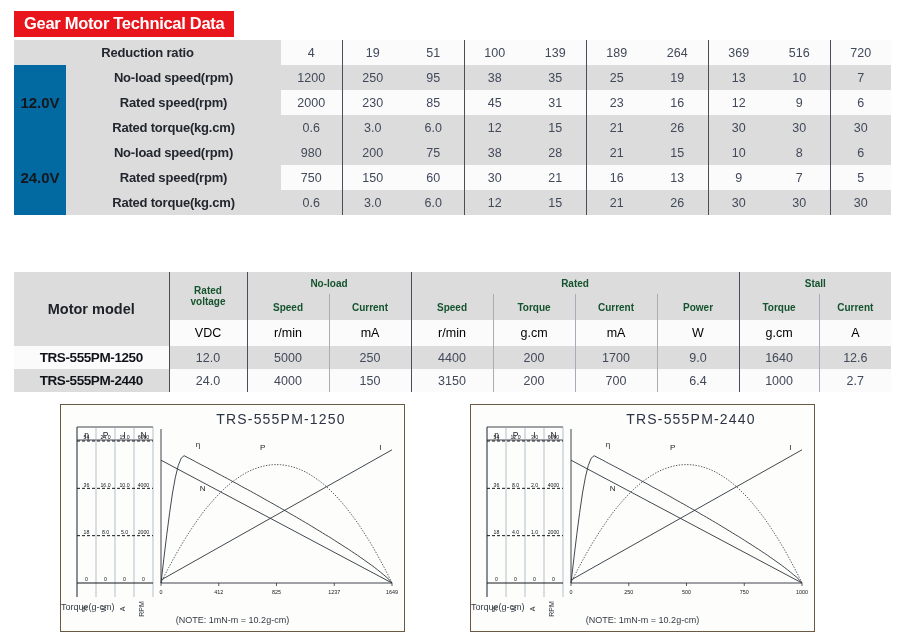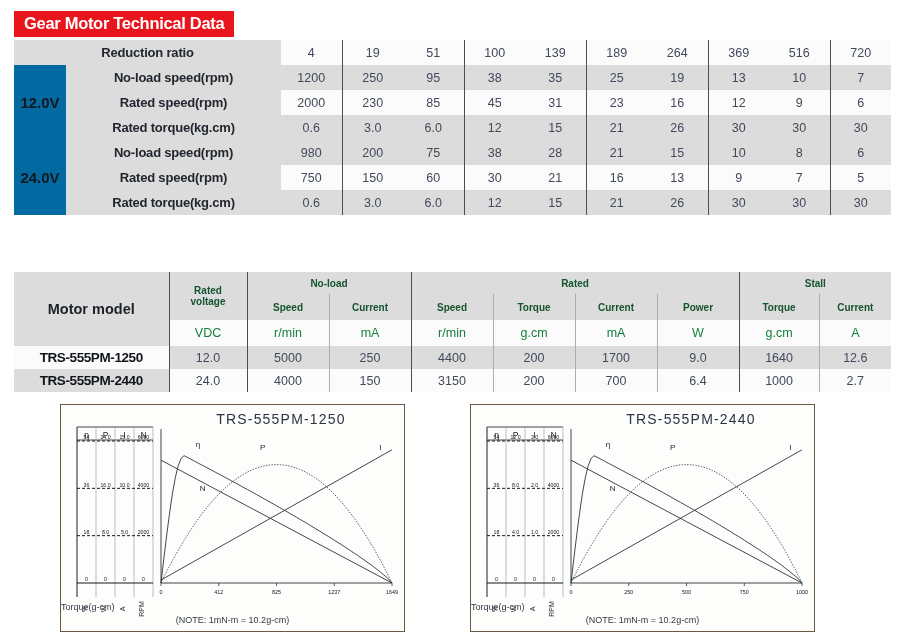--- a/index.html
+++ b/index.html
@@ -73,21 +73,21 @@
     font-weight: bold;
     color: #14532d;
     font-size: 10px;
   }
   #motor-table td.hdrbig {
     background: #dcdcdc;
     font-weight: bold;
     color: #1d2128;
     font-size: 14.5px;
   }
-  #motor-table td.unit { background: #fbfbfb; font-size: 12.5px; color: #15803d; }
+  #motor-table td.unit { background: #fbfbfb; font-size: 12.5px; color: #000000; }
   #motor-table td.model {
     font-weight: bold;
     font-size: 13.5px;
     color: #10141a;
     letter-spacing: -0.4px;
   }
   .rowA { background: #dcdcdc; }
   .rowB { background: #fbfbfb; }
   .sep  { border-left: 1.3px solid #4a4f57; }
   .seplite { border-left: 1px solid #a8adb5; }

